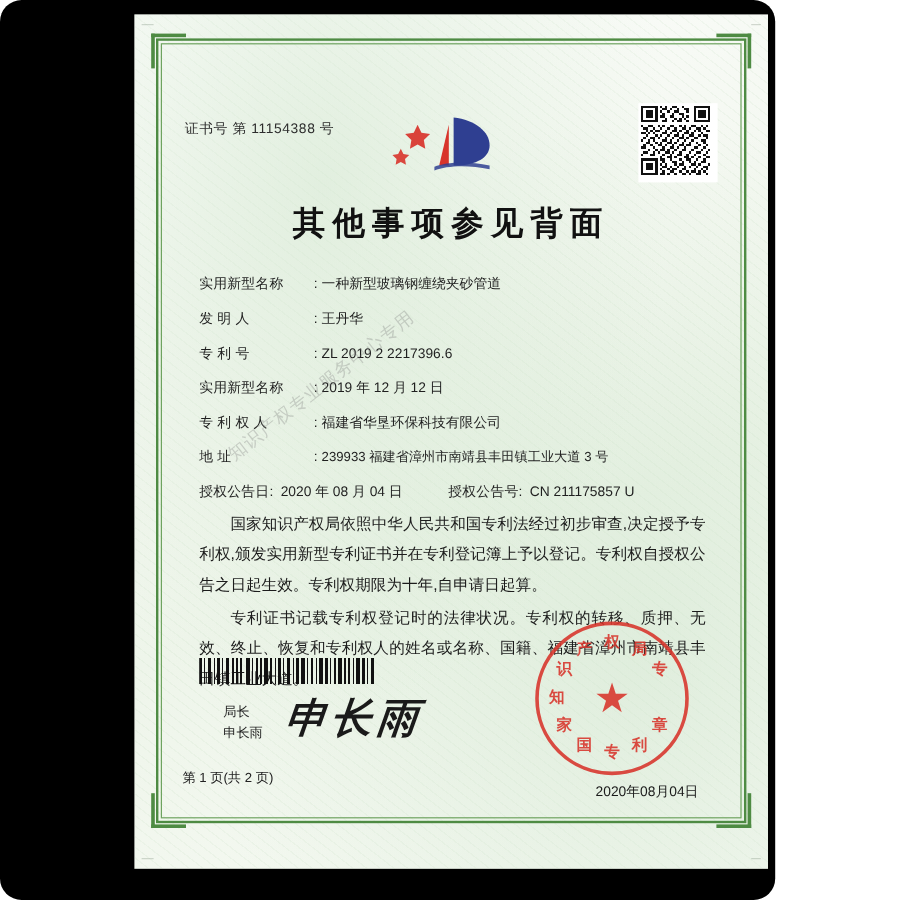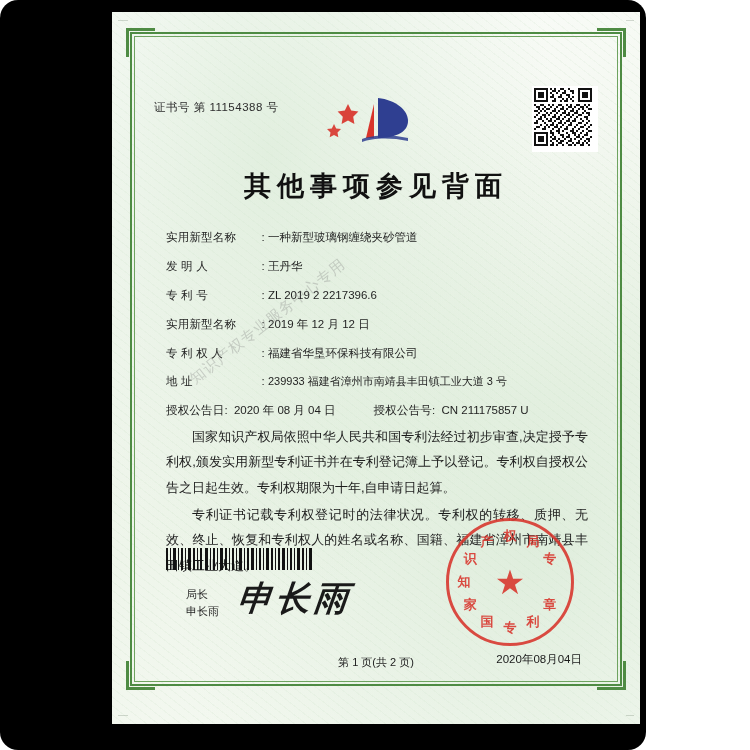--- a/index.html
+++ b/index.html
@@ -257,22 +257,21 @@
     right: 18px;
     top: 596px;
     font-size: 11.5px;
     color: #1a1a1a;
   }
 
   .page-no {
     position: absolute;
     left: 0;
     right: 0;
-    bottom: 4px;
-    text-align: center;
+    bottom: 18px;
     font-size: 11px;
     color: #222;
   }
 
   .footnote {
     position: absolute;
     left: 0;
     right: 0;
     bottom: 6px;
     text-align: center;

